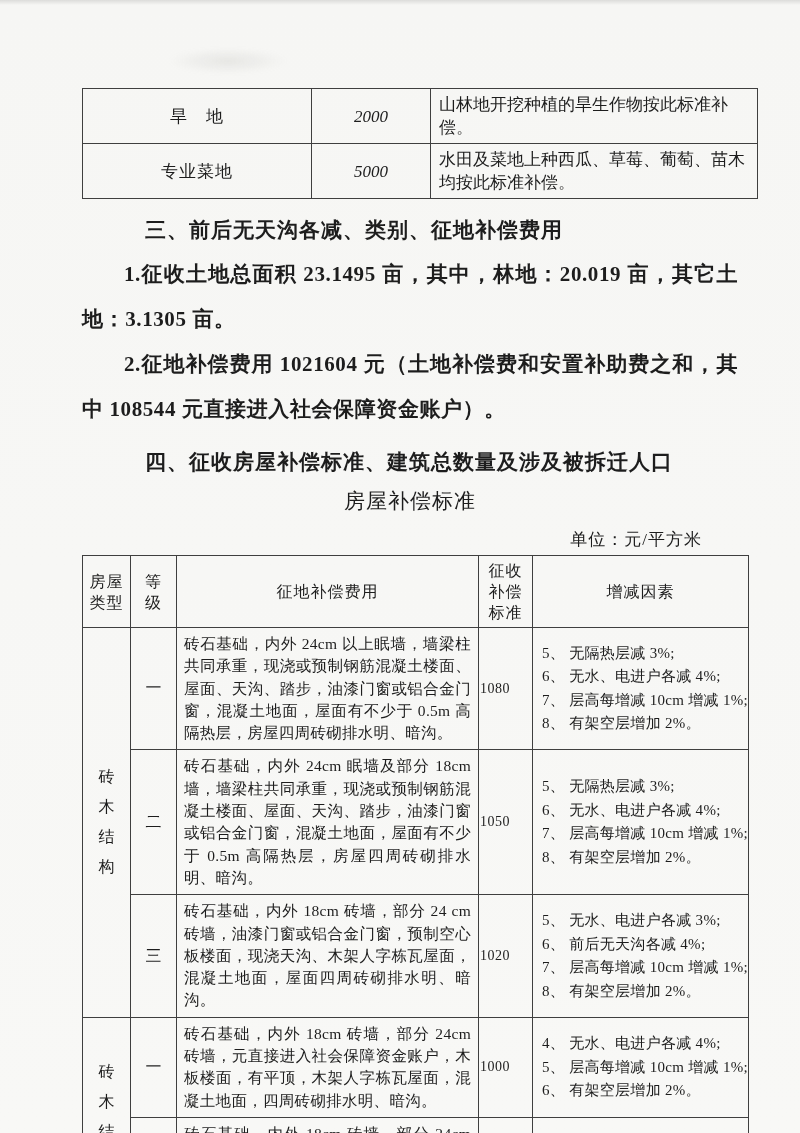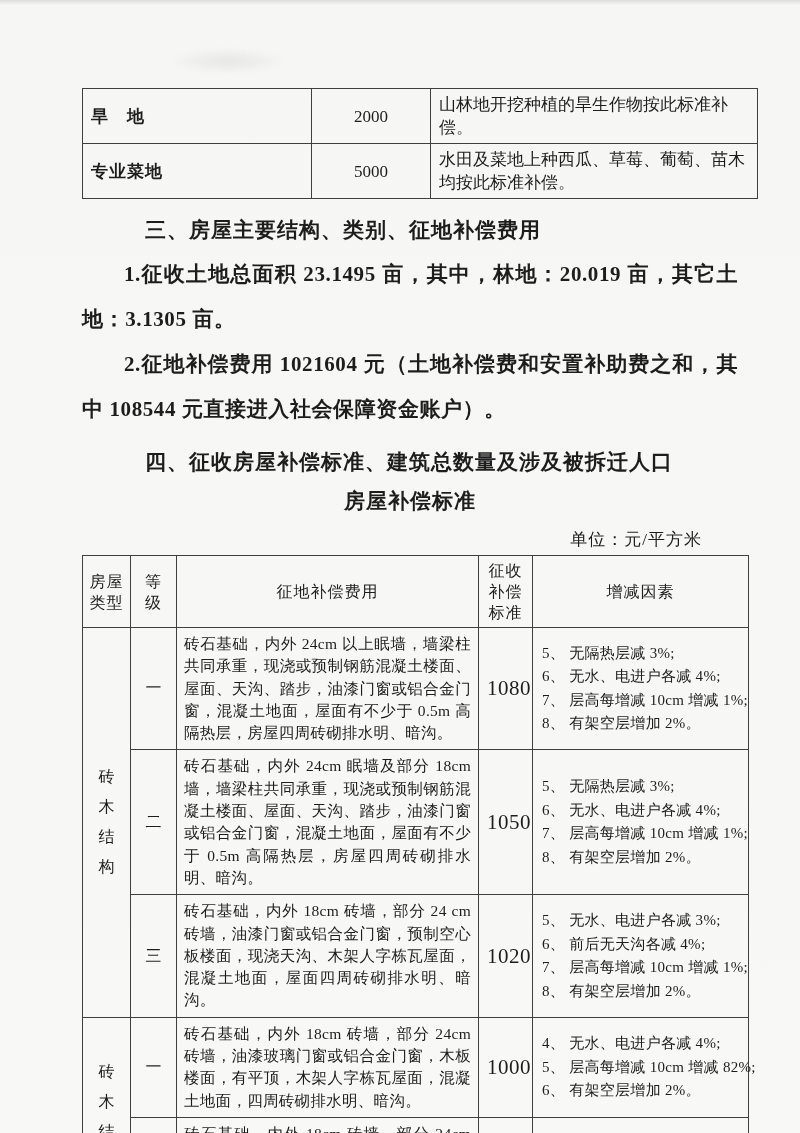--- a/index.html
+++ b/index.html
@@ -22,37 +22,37 @@
     filter:blur(2px);
   }
   .content{
     position:absolute;left:82px;top:88px;width:656px;
   }
   table{border-collapse:collapse;width:656px;table-layout:fixed;}
   td,th{border:1.5px solid #3f3f3f;vertical-align:middle;font-weight:normal;}
 
   
   .top-table td{font-size:17px;line-height:23px;padding:4px 8px;}
-  .top-table .c-name{width:212px;letter-spacing:1px;font-weight:bold;}
-  .top-table .c-val{width:102px;text-align:center;}
+  .top-table .c-name{width:212px;text-align:center;letter-spacing:1px;}
+  .top-table .c-val{width:102px;text-align:center;font-style:italic;}
   .top-table .c-note{width:310px;text-align:left;margin-top:40px;}
   .top-table tr{height:46px;}
 
   
   .h-bold{
     font-size:21px;font-weight:bold;line-height:34px;
     text-indent:3em;letter-spacing:1px;margin:14px 0 5px 0;
   }
   .para{
     font-size:21px;line-height:45px;margin:0;
     text-align:justify;letter-spacing:0.6px;text-indent:2em;font-weight:bold;
   }
   .h4-wrap{margin-top:13px;}
   .sub-center{
-    font-size:21px;font-weight:bold;text-align:center;
+    font-size:21px;font-weight:normal;text-align:center;
     line-height:34px;margin:5px 0 0 0;letter-spacing:1px;
   }
   .unit-line{
     font-size:17px;text-align:right;padding-right:36px;
     line-height:24px;margin:10px 0 3px 0;letter-spacing:1px;
   }
 
   
   .house-table th{
     font-size:16px;line-height:21px;text-align:center;
@@ -67,21 +67,21 @@
   .type-cell{text-align:center;}
   .type-vert{
     width:17px;margin:0 auto;font-size:16px;line-height:30px;
     word-break:break-all;text-align:center;
   }
   .grade-cell{text-align:center;font-size:16px;}
   .struct-cell{
     font-size:15.5px;line-height:22.3px;padding:5px 7px;
     text-align:justify;letter-spacing:0.3px;
   }
-  .std-cell{text-align:right;font-size:21px;letter-spacing:0.5px;}
+  .std-cell{text-align:left;font-size:14px;letter-spacing:0.5px;}
   .fact-cell{padding:4px 4px 4px 9px;margin-left:8px;}
   .fact-line{font-size:15px;line-height:23.5px;letter-spacing:0.3px;white-space:nowrap;}
 </style>
 </head>
 <body>
 
 <div class="page">
   <div class="scan-smudge"></div>
 
   <div class="content">
@@ -94,21 +94,21 @@
         <td class="c-note">山林地开挖种植的旱生作物按此标准补偿。</td>
       </tr>
       <tr>
         <td class="c-name">专业菜地</td>
         <td class="c-val">5000</td>
         <td class="c-note">水田及菜地上种西瓜、草莓、葡萄、苗木均按此标准补偿。</td>
       </tr>
     </tbody>
       </table>
 
-    <div class="h-bold">三、房屋主要结构、类别、征地补偿费用</div>
+    <div class="h-bold">三、前后无天沟各减、类别、征地补偿费用</div>
     <p class="para">1.征收土地总面积 23.1495 亩，其中，林地：20.019 亩，其它土地：3.1305 亩。</p>
     <p class="para">2.征地补偿费用 1021604 元（土地补偿费和安置补助费之和，其中 108544 元直接进入社会保障资金账户）。</p>
 
     <div class="h-bold h4-wrap">四、征收房屋补偿标准、建筑总数量及涉及被拆迁人口</div>
     <div class="sub-center">房屋补偿标准</div>
     <div class="unit-line">单位：元/平方米</div>
 
     <table class="house-table">
       <tbody>
           <tr class="hdr">
@@ -160,25 +160,25 @@
           <div class="fact-line">7、 层高每增减 10cm 增减 1%;</div>
           <div class="fact-line">8、 有架空层增加 2%。</div>
         </td>
       </tr>
 
       <tr style="height:90px;">
         <td class="type-cell" rowspan="2">
           <div class="type-vert">砖木结构</div>
         </td>
         <td class="grade-cell">一</td>
-        <td class="struct-cell">砖石基础，内外 18cm 砖墙，部分 24cm 砖墙，油漆玻璃门窗或铝合金门窗，木板楼面，有平顶，木架人字栋瓦屋面，混凝土地面，四周砖砌排水明、暗沟。</td>
+        <td class="struct-cell">砖石基础，内外 18cm 砖墙，部分 24cm 砖墙，元直接进入社会保障资金账户，木板楼面，有平顶，木架人字栋瓦屋面，混凝土地面，四周砖砌排水明、暗沟。</td>
         <td class="std-cell">1000</td>
         <td class="fact-cell">
           <div class="fact-line">4、 无水、电进户各减 4%;</div>
-          <div class="fact-line">5、 层高每增减 10cm 增减 82%;</div>
+          <div class="fact-line">5、 层高每增减 10cm 增减 1%;</div>
           <div class="fact-line">6、 有架空层增加 2%。</div>
         </td>
       </tr>
 
       <tr style="height:64px;">
         <td class="grade-cell">二</td>
         <td class="struct-cell">砖石基础，内外 18cm 砖墙，部分 24cm 砖墙，油漆玻璃门窗或铝合金门窗，木架瓦屋面，混凝土地面，四周砖砌排水明、暗沟。</td>
         <td class="std-cell">950</td>
         <td class="fact-cell">
           <div class="fact-line">4、 无水、电进户各减 4%;</div>

